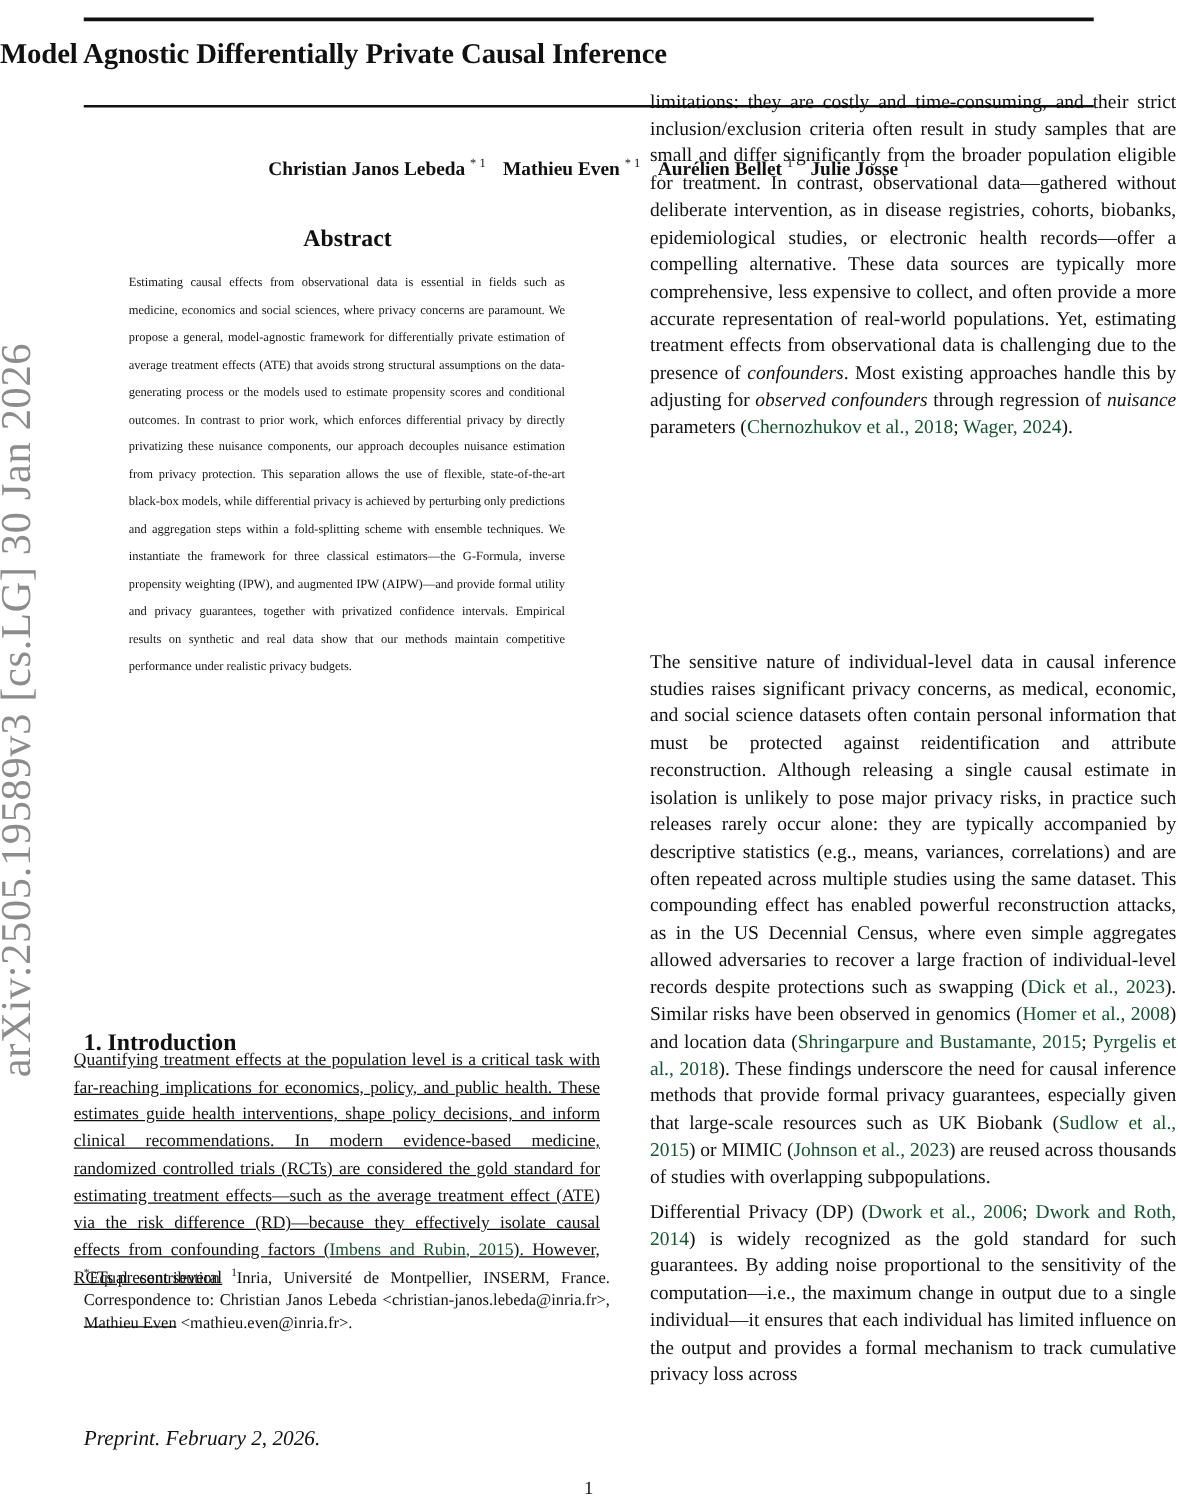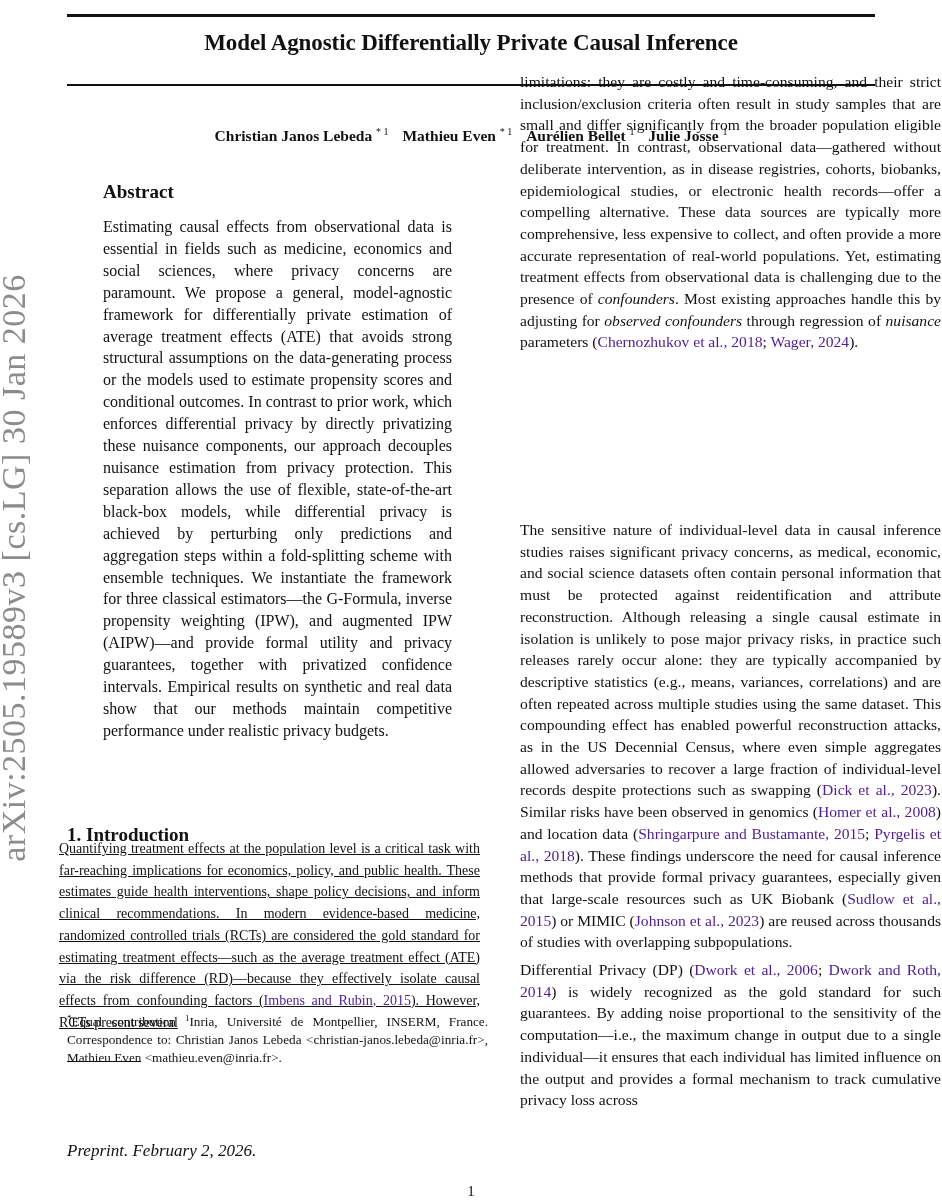--- a/index.html
+++ b/index.html
@@ -1,50 +1,50 @@
 <!DOCTYPE html>
 <html><head>
 <meta charset="utf-8">
 <style>
   html, body { margin:0; padding:0; background:#ffffff; }
   body { width:942px; height:1200px; position:relative; overflow:hidden;
          font-family:"Liberation Serif","DejaVu Serif",serif; color:#111; }
-  .title { position:absolute; left:0; width:942px; top:30px; text-align:center;
+  .title { position:absolute; left:0; width:942px; top:30px; 
            font-size:23px; font-weight:bold; letter-spacing:-0.1px; }
   .rule { position:absolute; left:67px; width:808px; background:#111; }
   .rule.top { top:14px; height:3px; }
   .rule.bot { top:84px; height:2px; }
   .authors { position:absolute; left:0; width:942px; top:126px; text-align:center;
              font-size:15.5px; font-weight:bold; }
   .authors .a { margin:0 5px; }
   .authors sup { font-weight:normal; font-size:10px; }
   .arxiv { position:absolute; left:-335px; top:548px; width:700px; height:40px;
            transform:rotate(-90deg); transform-origin:center; text-align:center;
            font-family:"Liberation Serif",serif; font-size:34px; color:#8c8c8c; letter-spacing:0.5px;
            white-space:nowrap; }
-  .abs-head { position:absolute; left:103px; width:350px; top:181px; text-align:left;
+  .abs-head { position:absolute; left:103px; width:350px; top:181px; text-align:center;
               font-size:19px; font-weight:bold; }
-  .abs-body { position:absolute; left:103px; width:349px; top:216px; font-size:16px;
+  .abs-body { position:absolute; left:103px; width:349px; top:216px; font-size:10px;
               line-height:21.9px; text-align:justify; hyphens:auto; }
   .sec-head { position:absolute; left:67px; top:824px; font-size:19px; font-weight:bold; }
   .intro { position:absolute; left:59px; width:421px; top:838px; font-size:14px;
            line-height:21.7px; text-align:justify;text-decoration:underline; }
   .fn-rule { position:absolute; left:67px; top:1061px; width:74px; height:1px; background:#111; }
   .footnote { position:absolute; left:67px; width:421px; top:1009px; font-size:13.2px;
               line-height:18px; text-align:justify; }
   .footnote sup { font-size:9px; }
   .preprint { position:absolute; left:67px; top:1141px; font-size:17px; font-style:italic; }
   .pagenum { position:absolute; left:0; width:942px; top:1183px; text-align:center; font-size:15px; }
   .rcol { position:absolute; left:520px; width:421px; font-size:15.6px; line-height:21.7px;
           text-align:justify; }
   .rcol.p1 { top:71px; }
   .rcol.p2 { top:519px; }
   .rcol.p3 { top:959px; }
   .rcol p, .intro p, .abs-body p { margin:0; }
-  .cite { color:#4c1d95; }
+  .cite { color:#14532d; }
   em { }
 </style>
 </head>
 <body>
 
 <div class="rule top"></div>
 <div class="title">Model Agnostic Differentially Private Causal Inference</div>
 <div class="rule bot"></div>
 
 <div class="authors">

